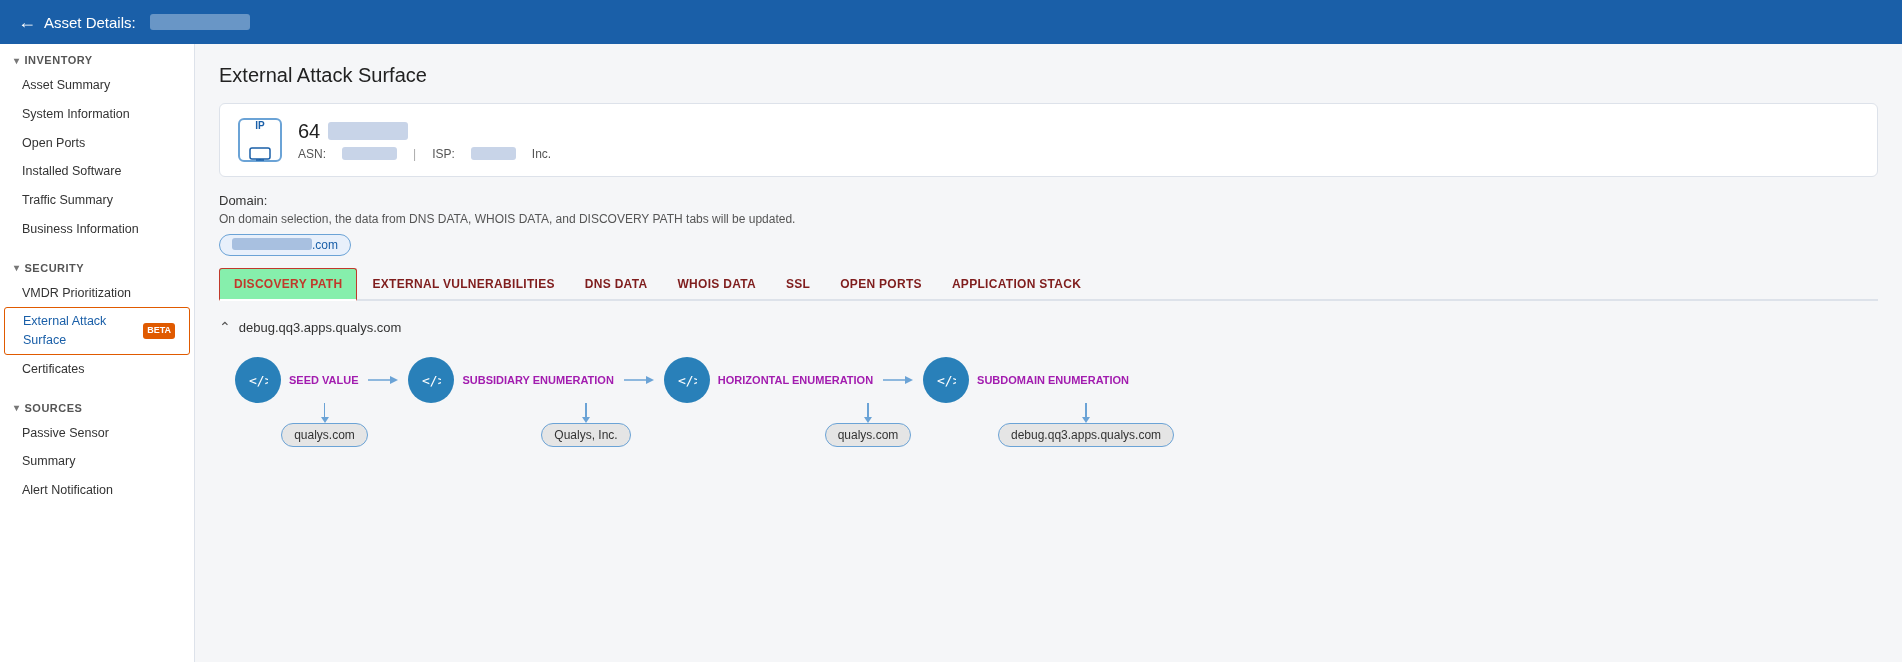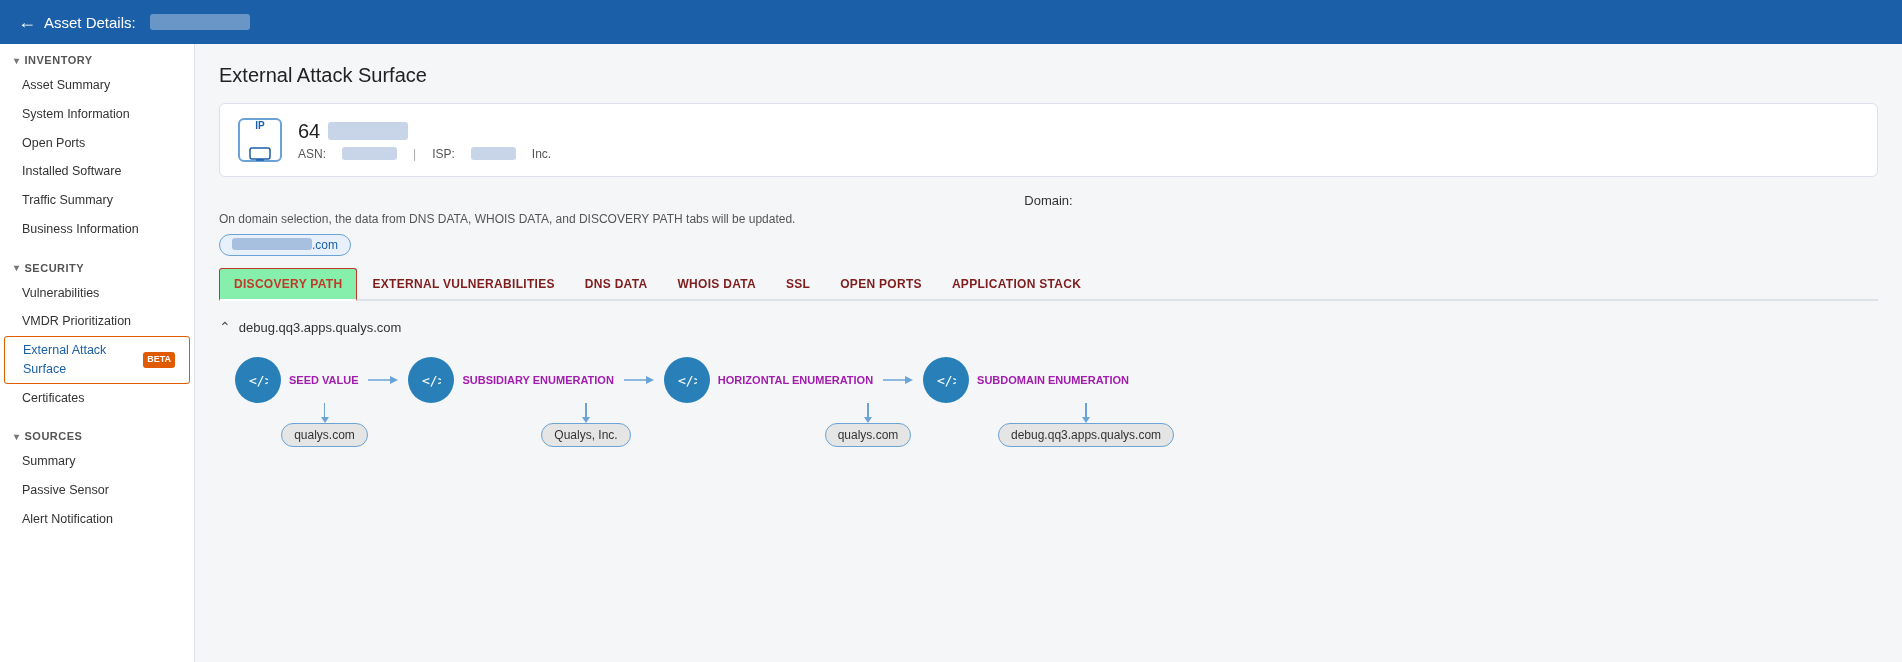--- a/index.html
+++ b/index.html
@@ -179,21 +179,20 @@
 
     
     .domain-section {
       margin-bottom: 12px;
     }
     .domain-label {
       font-size: 13px;
       color: #333;
       font-weight: 500;
       margin-bottom: 4px;
-      text-align: center;
     }
     .domain-hint {
       font-size: 12px;
       color: #555;
       margin-bottom: 8px;
     }
     .domain-pill {
       display: inline-flex;
       align-items: flex-start;
       background: #e8f0fb;
@@ -337,34 +336,33 @@
     <div class="sidebar-item">System Information</div>
     <div class="sidebar-item">Open Ports</div>
     <div class="sidebar-item">Installed Software</div>
     <div class="sidebar-item">Traffic Summary</div>
     <div class="sidebar-item">Business Information</div>
 
     <div class="sidebar-section-header" style="margin-top:8px;">
       <span class="chevron">▾</span>
       <span>SECURITY</span>
     </div>
-    <div class="sidebar-item">Vulnerabilities</div>
     <div class="sidebar-item">VMDR Prioritization</div>
     <div class="sidebar-item active-highlighted">
       <span>External Attack Surface</span>
       <span class="beta-badge">Beta</span>
     </div>
     <div class="sidebar-item">Certificates</div>
 
     <div class="sidebar-section-header" style="margin-top:8px;">
       <span class="chevron">▾</span>
       <span>SOURCES</span>
     </div>
+    <div class="sidebar-item">Passive Sensor</div>
     <div class="sidebar-item">Summary</div>
-    <div class="sidebar-item">Passive Sensor</div>
     <div class="sidebar-item">Alert Notification</div>
 
   </nav>
 
   <div class="content">
 
     <h1 class="page-title">External Attack Surface</h1>
 
     <div class="ip-card">
       <div class="ip-icon">

